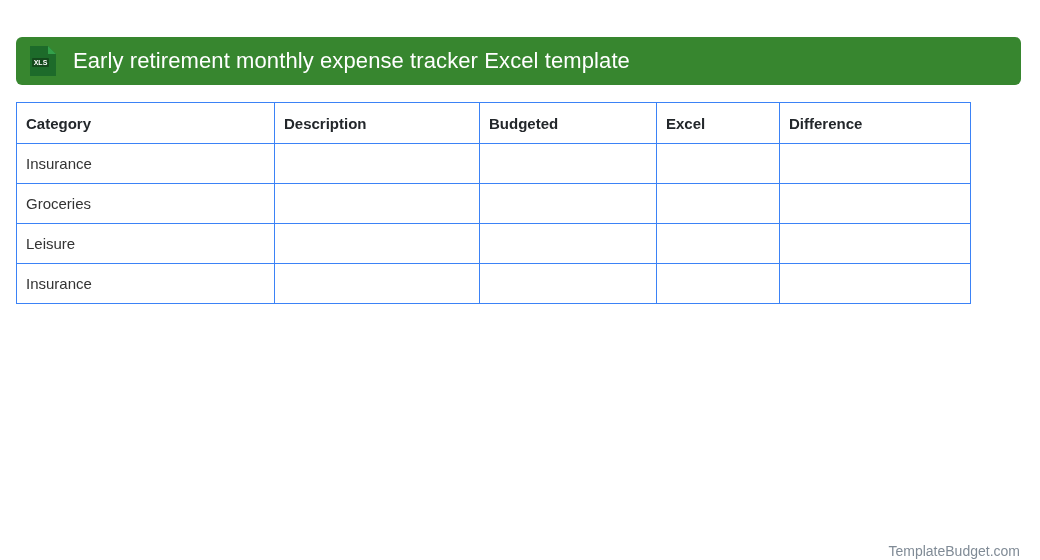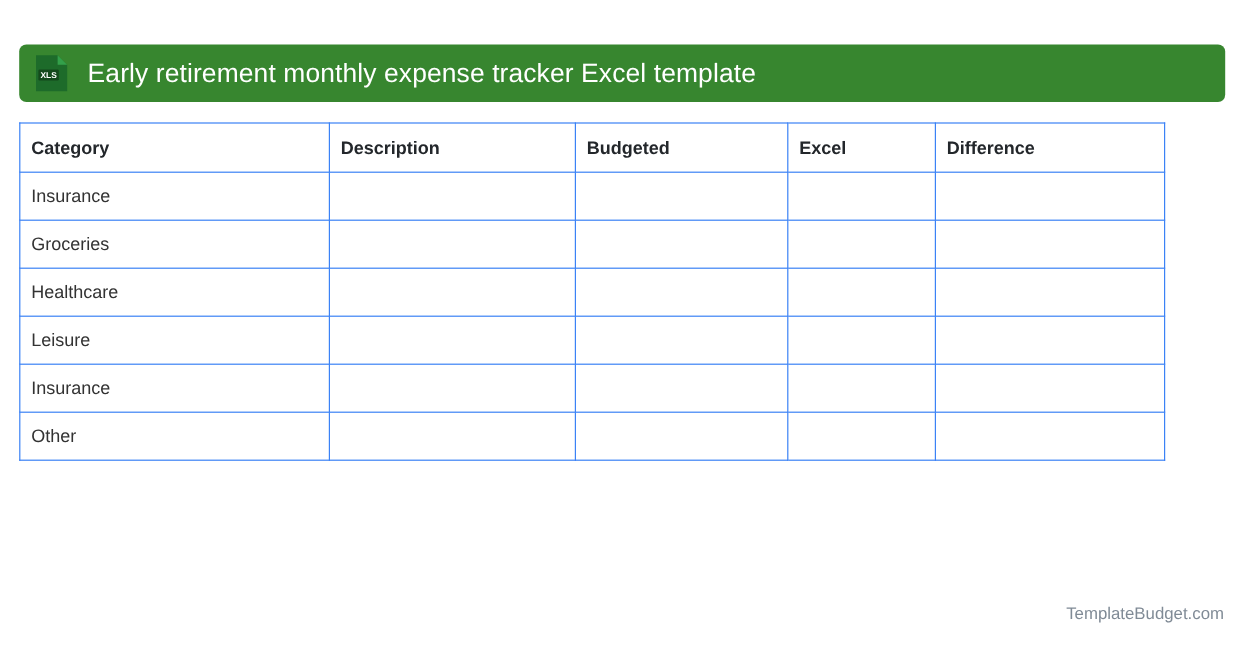--- a/index.html
+++ b/index.html
@@ -84,21 +84,21 @@
   }
   #expense-table tbody tr.total-row td {
     font-weight: bold;
     color: #23272b;
   }
 
   
   #site-credit {
     position: absolute;
     right: 20px;
-    top: 503px;
+    top: 543px;
     font-size: 14px;
     color: #808b96;
     text-align: right;
   }
 </style>
 </head>
 <body>
 
 <div id="banner">
   <svg id="xls-icon" viewBox="0 0 28 32">
@@ -136,43 +136,29 @@
         <td></td>
       </tr>
       <tr>
         <td>Groceries</td>
         <td></td>
         <td></td>
         <td></td>
         <td></td>
       </tr>
       <tr>
-        <td>Healthcare</td>
-        <td></td>
-        <td></td>
-        <td></td>
-        <td></td>
-      </tr>
-      <tr>
         <td>Leisure</td>
         <td></td>
         <td></td>
         <td></td>
         <td></td>
       </tr>
       <tr>
         <td>Insurance</td>
         <td></td>
         <td></td>
         <td></td>
         <td></td>
       </tr>
-      <tr>
-        <td>Other</td>
-        <td></td>
-        <td></td>
-        <td></td>
-        <td></td>
-      </tr>
     </tbody>
 </table>
 
 <div id="site-credit">TemplateBudget.com</div>
 
 </body></html>

